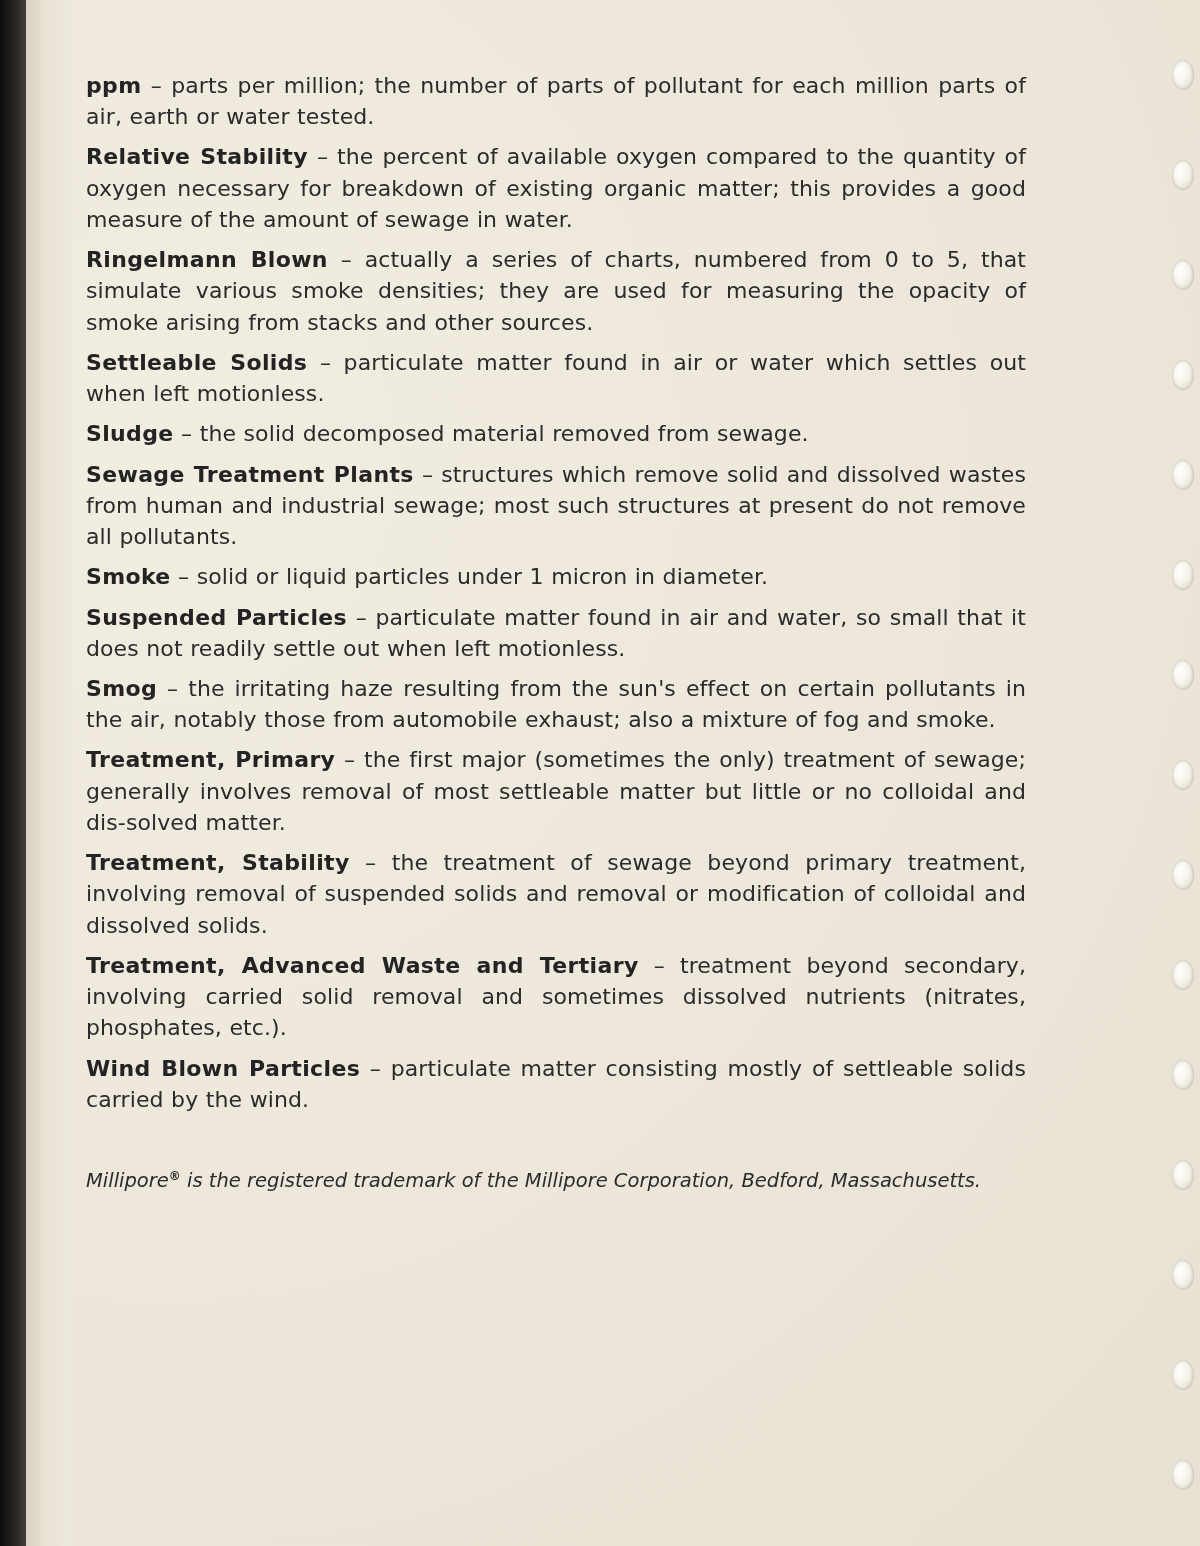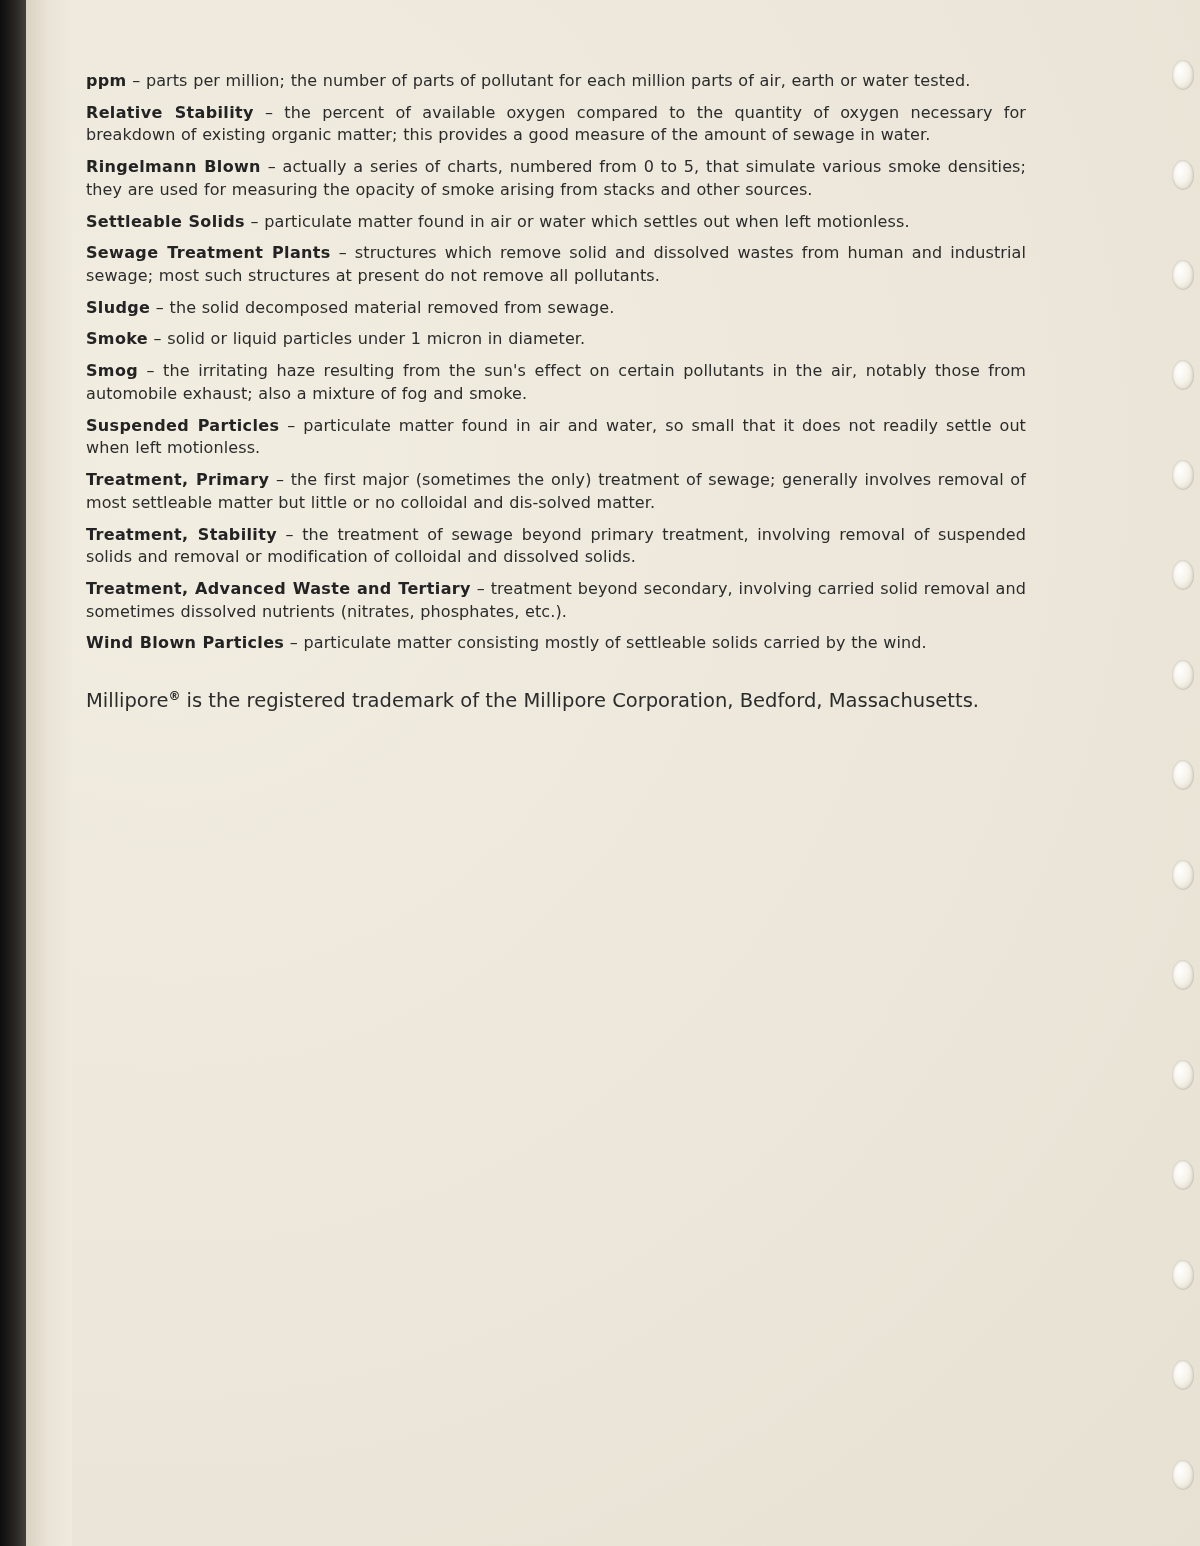--- a/index.html
+++ b/index.html
@@ -53,38 +53,39 @@
     box-shadow: inset 0 0 3px rgba(120,112,96,0.55);
   }
   .content {
     position: absolute;
     left: 60px;
     top: 70px;
     width: 940px;
   }
   p.entry {
     margin: 0 0 9px 0;
-    font-size: 16px;
+    font-size: 22px;
     line-height: 1.42;
     color: #2b2b2b;
     text-align: justify;
     letter-spacing: 0.1px;
     word-spacing: 0.4px;
   }
   p.entry .term {
     font-weight: 600;
     letter-spacing: 0.35px;
     color: #232323;
   }
   p.trademark {
-    margin: 32px 0 0 0;
+    margin: 52px 0 0 0;
     font-size: 19.5px;
     line-height: 1.42;
     color: #2b2b2b;
     text-align: justify;
+    font-style: italic;
   }
   p.trademark sup {
     font-size: 12px;
     vertical-align: super;
     font-weight: 700;
   }
   .page-number {
     position: absolute;
     left: 0;
     right: 0;
@@ -133,37 +134,37 @@
 
       <p class="entry">
         <span class="term">Ringelmann Blown</span><span> – actually a series of charts, numbered from 0 to 5, that simulate various smoke densities; they are used for measuring the opacity of smoke arising from stacks and other sources.</span>
       </p>
 
       <p class="entry">
         <span class="term">Settleable Solids</span><span> – particulate matter found in air or water which settles out when left motionless.</span>
       </p>
 
       <p class="entry">
-        <span class="term">Sewage Treatment Plants</span><span> – structures which remove solid and dissolved wastes from human and industrial sewage; most such structures at present do not remove all pollutants.</span>
+        <span class="term">Sludge</span><span> – the solid decomposed material removed from sewage.</span>
       </p>
 
       <p class="entry">
-        <span class="term">Sludge</span><span> – the solid decomposed material removed from sewage.</span>
+        <span class="term">Sewage Treatment Plants</span><span> – structures which remove solid and dissolved wastes from human and industrial sewage; most such structures at present do not remove all pollutants.</span>
       </p>
 
       <p class="entry">
         <span class="term">Smoke</span><span> – solid or liquid particles under 1 micron in diameter.</span>
       </p>
 
       <p class="entry">
-        <span class="term">Smog</span><span> – the irritating haze resulting from the sun's effect on certain pollutants in the air, notably those from automobile exhaust; also a mixture of fog and smoke.</span>
+        <span class="term">Suspended Particles</span><span> – particulate matter found in air and water, so small that it does not readily settle out when left motionless.</span>
       </p>
 
       <p class="entry">
-        <span class="term">Suspended Particles</span><span> – particulate matter found in air and water, so small that it does not readily settle out when left motionless.</span>
+        <span class="term">Smog</span><span> – the irritating haze resulting from the sun's effect on certain pollutants in the air, notably those from automobile exhaust; also a mixture of fog and smoke.</span>
       </p>
 
       <p class="entry">
         <span class="term">Treatment, Primary</span><span> – the first major (sometimes the only) treatment of sewage; generally involves removal of most settleable matter but little or no colloidal and dis-solved matter.</span>
       </p>
 
       <p class="entry">
         <span class="term">Treatment, Stability</span><span> – the treatment of sewage beyond primary treatment, involving removal of suspended solids and removal or modification of colloidal and dissolved solids.</span>
       </p>
 

